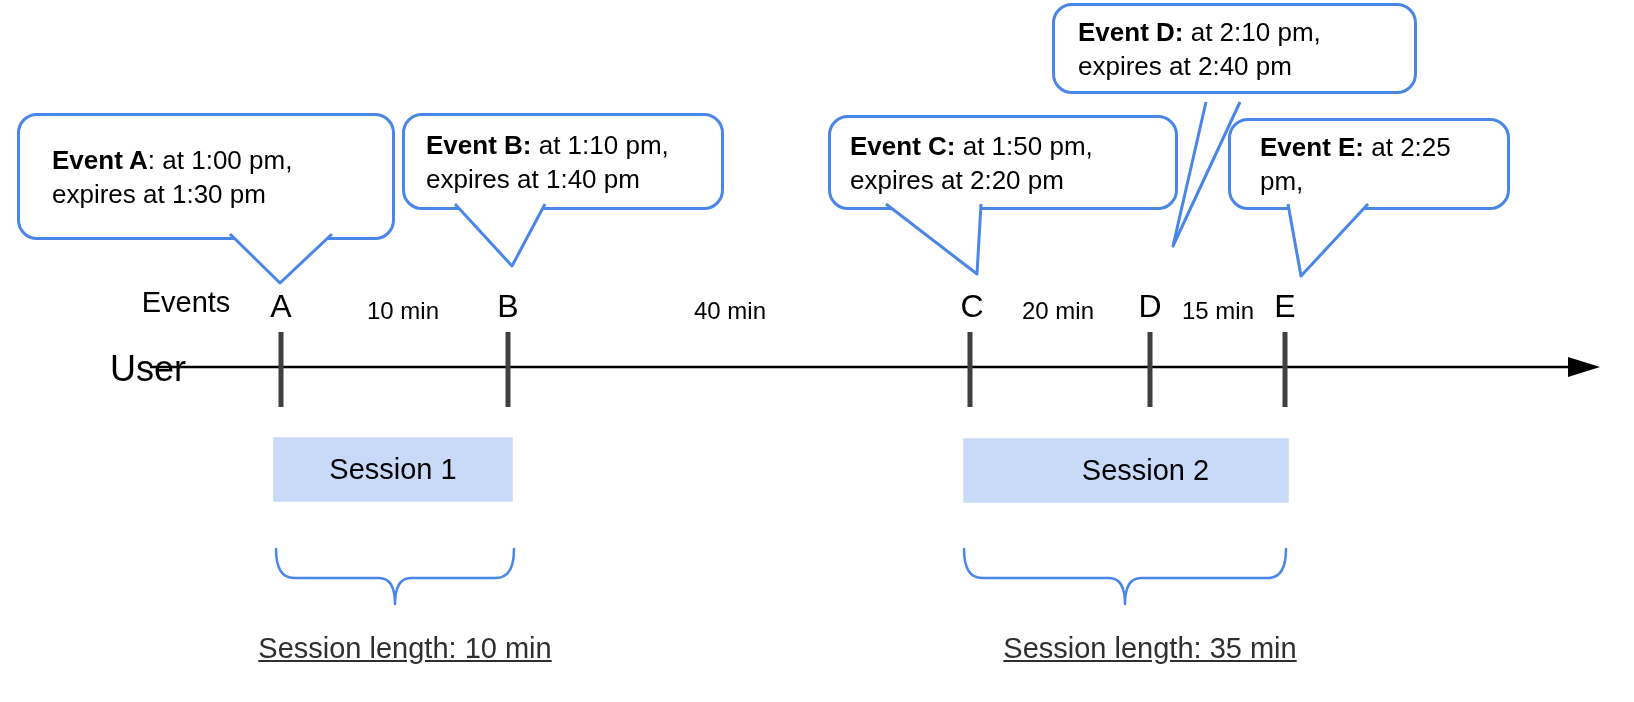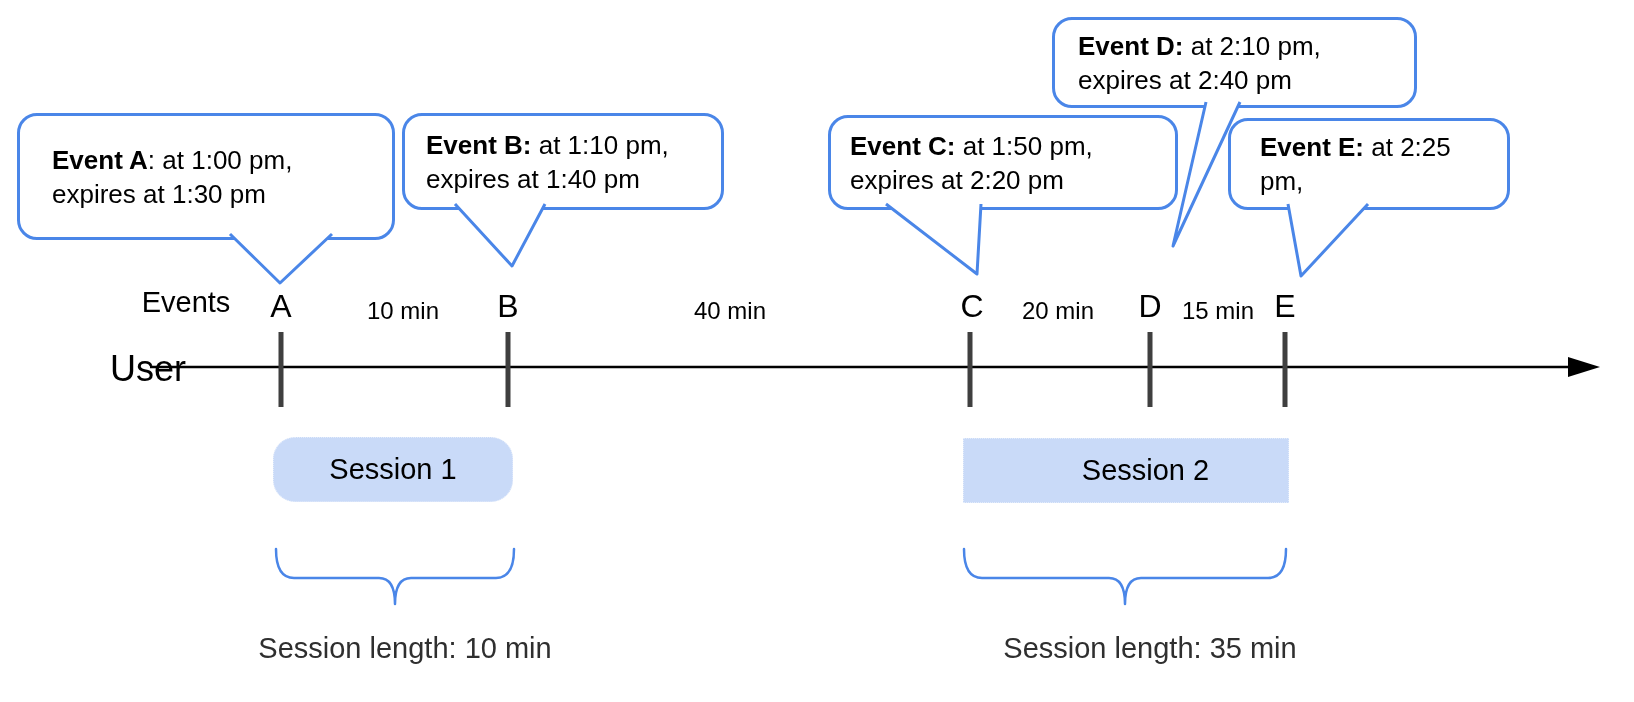--- a/index.html
+++ b/index.html
@@ -35,21 +35,21 @@
   .tick-lbl{font-size:32px;}
   .gap-lbl{font-size:24px;}
   .session-box{
     position:absolute;
     background:#c9daf8;
     border:1px dotted #e3ecfb;
     box-sizing:border-box;
     display:flex;align-items:center;justify-content:center;
     font-size:29px;color:#000;z-index:1;
   }
-  .len-lbl{font-size:29px;color:#2f2f2f;}
+  .len-lbl{font-size:29px;color:#2f2f2f;text-decoration:underline;}
 </style>
 </head>
 <body>
 
 <div class="canvas">
 
   <div class="bubble" style="left:17px;top:113px;width:378px;height:127px;padding:0 10px 0 32px;">
     <div class="txt">
       <span class="b">Event A</span><span>: at 1:00 pm,</span><br>
       <span>expires at 1:30 pm</span>
@@ -63,21 +63,21 @@
     </div>
   </div>
 
   <div class="bubble" style="left:828px;top:115px;width:350px;height:95px;padding:0 8px 0 19px;">
     <div class="txt">
       <span class="b">Event C:</span><span> at 1:50 pm,</span><br>
       <span>expires at 2:20 pm</span>
     </div>
   </div>
 
-  <div class="bubble" style="left:1052px;top:17px;width:365px;height:91px;padding:0 8px 0 23px;">
+  <div class="bubble" style="left:1052px;top:3px;width:365px;height:91px;padding:0 8px 0 23px;">
     <div class="txt">
       <span class="b">Event D:</span><span> at 2:10 pm,</span><br>
       <span>expires at 2:40 pm</span>
     </div>
   </div>
 
   <div class="bubble" style="left:1228px;top:118px;width:282px;height:92px;padding:0 8px 0 29px;">
     <div class="txt">
       <span class="b">Event E:</span><span> at 2:25 pm,</span><br>
     </div>
@@ -90,21 +90,21 @@
   <div class="lbl center tick-lbl" style="left:508px;top:288px;">B</div>
   <div class="lbl center tick-lbl" style="left:972px;top:288px;">C</div>
   <div class="lbl center tick-lbl" style="left:1150px;top:288px;">D</div>
   <div class="lbl center tick-lbl" style="left:1285px;top:288px;">E</div>
 
   <div class="lbl center gap-lbl" style="left:403px;top:297px;">10 min</div>
   <div class="lbl center gap-lbl" style="left:730px;top:297px;">40 min</div>
   <div class="lbl center gap-lbl" style="left:1058px;top:297px;">20 min</div>
   <div class="lbl center gap-lbl" style="left:1218px;top:297px;">15 min</div>
 
-  <div class="session-box" style="left:273px;top:437px;width:240px;height:65px;border-radius:22px;">
+  <div class="session-box" style="left:273px;top:437px;width:240px;height:65px;">
     <span>Session 1</span>
   </div>
   <div class="session-box" style="left:963px;top:438px;width:326px;height:65px;padding-left:39px;">
     <span>Session 2</span>
   </div>
 
   <div class="lbl center len-lbl" style="left:405px;top:632px;">Session length: 10 min</div>
   <div class="lbl center len-lbl" style="left:1150px;top:632px;">Session length: 35 min</div>
 
   <svg class="overlay" width="1634" height="702" viewBox="0 0 1634 702">

